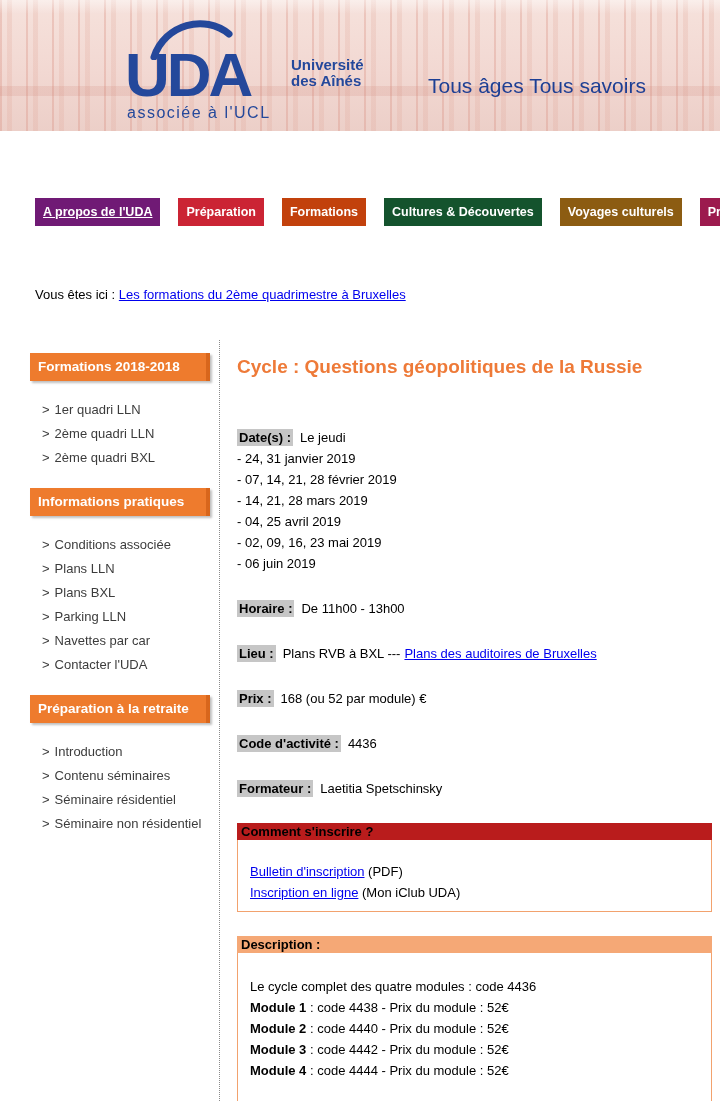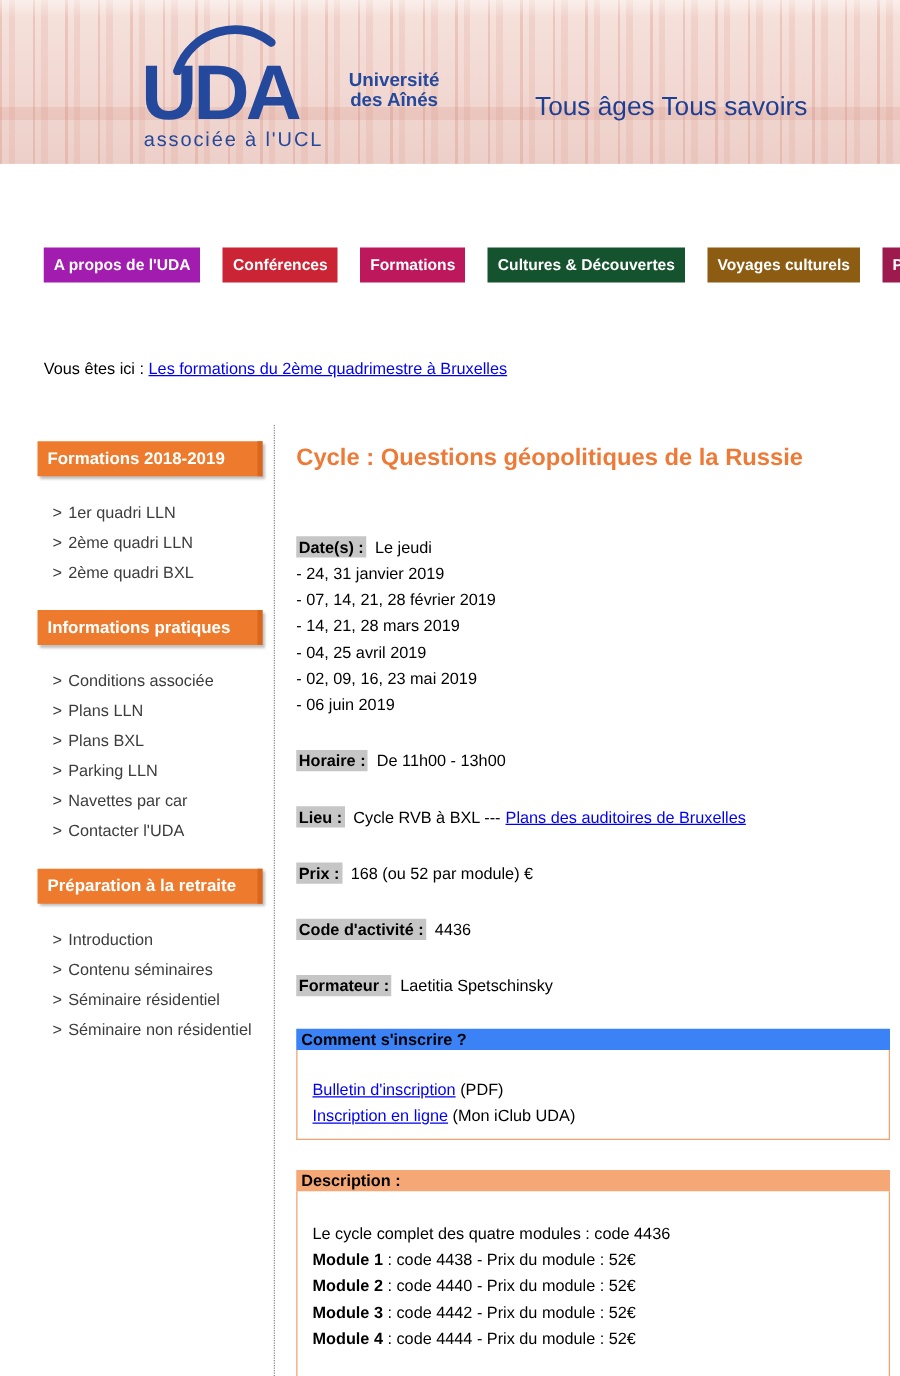--- a/index.html
+++ b/index.html
@@ -17,21 +17,21 @@
     position: absolute; top: 0; left: 0; width: 720px; height: 131px;
     background-color: #f3dcd6;
     background-image:
       linear-gradient(180deg, rgba(255,255,255,0.45) 0, rgba(255,255,255,0) 14px),
       linear-gradient(180deg, rgba(0,0,0,0) 0 86px, rgba(201,120,105,0.16) 86px 96px, rgba(0,0,0,0) 96px),
       repeating-linear-gradient(90deg,
         rgba(214,135,120,0.30) 0 2px, rgba(0,0,0,0) 2px 7px,
         rgba(222,160,145,0.22) 7px 12px, rgba(0,0,0,0) 12px 26px),
       linear-gradient(180deg, #f6e2dc 0%, #f2d8d2 55%, #eccfc8 100%);
   }
-  .logo { position: absolute; left: 113px; top: 20px; width: 250px; height: 104px; cursor: pointer; text-align: center; }
+  .logo { position: absolute; left: 125px; top: 20px; width: 250px; height: 104px; cursor: pointer; }
   .logo-acronym {
     position: absolute; left: 0; top: 24px;
     font-size: 62px; line-height: 1; font-weight: bold;
     letter-spacing: -3px; color: #24489b;
   }
   .logo-arc { position: absolute; left: 24px; top: -4px; width: 84px; height: 44px; }
   .logo-name {
     position: absolute; left: 166px; top: 37px;
     font-size: 15px; line-height: 16px; font-weight: bold; color: #24489b;
   }
@@ -120,38 +120,38 @@
     <div class="logo-name">
       <span>Université</span><br>
       <span>des Aînés</span>
     </div>
     <div class="logo-assoc">associée à l'UCL</div>
   </div>
   <div class="tagline">Tous âges Tous savoirs</div>
 </header>
 
 <nav class="main-nav">
-  <a class="nav-btn" style="background-color: #a21caf;">A propos de l'UDA</a>
-  <a class="nav-btn" style="background-color: rgb(203, 36, 52);">Conférences</a>
-  <a class="nav-btn" style="background-color: #be185d; text-align: center;">Formations</a>
+  <a class="nav-btn" style="background-color: #701a75; text-decoration: underline;">A propos de l'UDA</a>
+  <a class="nav-btn" style="background-color: rgb(203, 36, 52);">Préparation</a>
+  <a class="nav-btn" style="background-color: #c2410c; text-align: center;">Formations</a>
   <a class="nav-btn" style="background-color: #14532d;">Cultures &amp; Découvertes</a>
   <a class="nav-btn" style="background-color: rgb(140, 92, 18);">Voyages culturels</a>
   <a class="nav-btn clipped" style="background-color: rgb(156, 26, 78);">Prépa</a>
 </nav>
 
 <div class="breadcrumb">
   <span class="bc-prefix">Vous êtes ici :</span>
   <a class="bc-link">Les formations du 2ème quadrimestre à Bruxelles</a>
 </div>
 
 <div class="content">
 
   <aside class="sidebar">
     <section class="sb-section">
-      <div class="sb-header" style="background-color: rgb(238, 123, 45);">Formations 2018-2019</div>
+      <div class="sb-header" style="background-color: rgb(238, 123, 45);">Formations 2018-2018</div>
       <div class="sb-items">
         <a class="sb-item"><span class="sb-prefix">&gt;</span><span>1er quadri LLN</span></a>
         <a class="sb-item"><span class="sb-prefix">&gt;</span><span>2ème quadri LLN</span></a>
         <a class="sb-item"><span class="sb-prefix">&gt;</span><span>2ème quadri BXL</span></a>
       </div>
     </section>
 
     <section class="sb-section">
       <div class="sb-header" style="background-color: rgb(238, 123, 45);">Informations pratiques</div>
       <div class="sb-items">
@@ -190,37 +190,37 @@
       <div class="date-line">- 04, 25 avril 2019</div>
       <div class="date-line">- 02, 09, 16, 23 mai 2019</div>
       <div class="date-line">- 06 juin 2019</div>
     </div>
 
     <div class="field">
       <span class="flabel">Horaire :</span><span class="fvalue">De 11h00 - 13h00</span>
     </div>
 
     <div class="field">
-      <span class="flabel">Lieu :</span><span class="fvalue">Cycle RVB à BXL ---</span><a class="inline-link">Plans des auditoires de Bruxelles</a>
+      <span class="flabel">Lieu :</span><span class="fvalue">Plans RVB à BXL ---</span><a class="inline-link">Plans des auditoires de Bruxelles</a>
     </div>
 
     <div class="field">
       <span class="flabel">Prix :</span><span class="fvalue">168 (ou 52 par module) €</span>
     </div>
 
     <div class="field">
       <span class="flabel">Code d'activité :</span><span class="fvalue">4436</span>
     </div>
 
     <div class="field">
       <span class="flabel">Formateur :</span><span class="fvalue">Laetitia Spetschinsky</span>
     </div>
 
     <section class="box-section">
-      <div class="box-header" style="background-color: #3b82f6;">Comment s'inscrire ?</div>
+      <div class="box-header" style="background-color: #b91c1c;">Comment s'inscrire ?</div>
       <div class="box-body">
         <div class="box-line"><a>Bulletin d'inscription</a><span> (PDF)</span></div>
         <div class="box-line"><a>Inscription en ligne</a><span> (Mon iClub UDA)</span></div>
       </div>
     </section>
 
     <section class="box-section desc">
       <div class="box-header" style="background-color: rgb(245, 168, 118);">Description :</div>
       <div class="box-body">
         <div class="box-line">Le cycle complet des quatre modules : code 4436</div>

